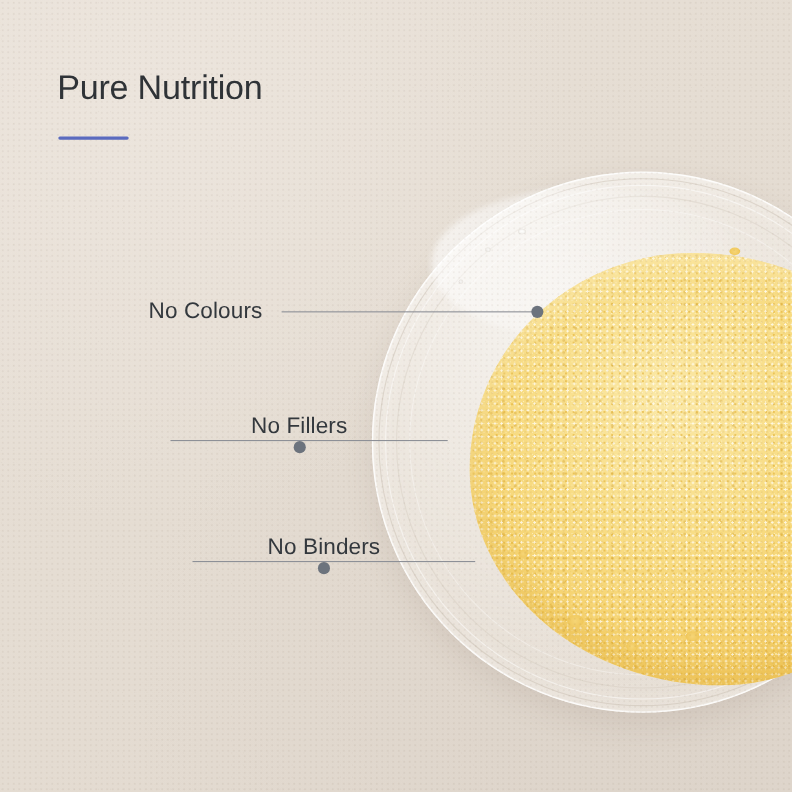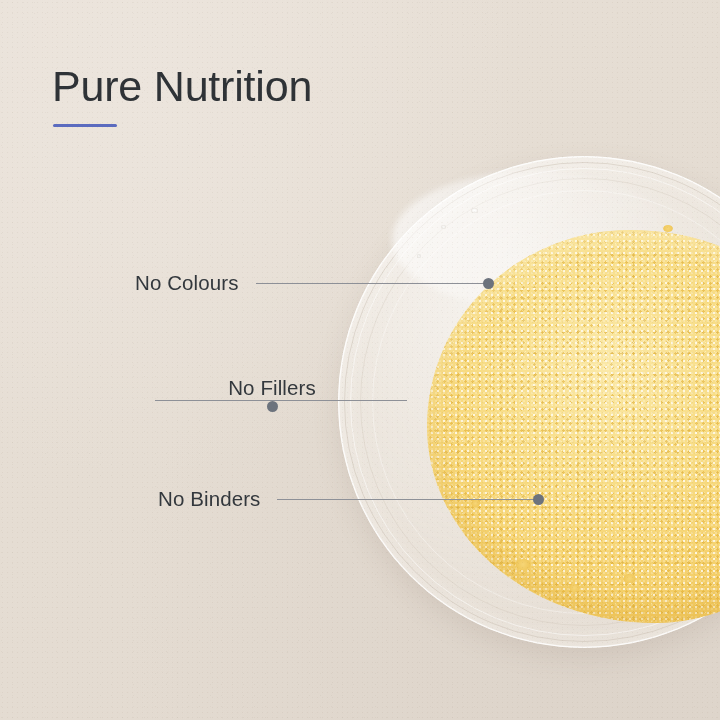--- a/index.html
+++ b/index.html
@@ -144,21 +144,21 @@
   .sc2 { left: 47%; top: 87%; width: 11px; height: 8px; }
   .sc3 { left: 58%; top: 85%; width: 13px; height: 9px; }
   .sc4 { left: 27%; top: 70%; width: 9px;  height: 7px; }
   .sc5 { left: 66%; top: 14%; width: 10px; height: 7px; }
 
   
   .title {
     position: absolute;
     left: 52px;
     top: 64px;
-    font-size: 43px;
+    font-size: 31px;
     line-height: 1.06;
     font-weight: 400;
     letter-spacing: -.2px;
     color: #2f3337;
     white-space: nowrap;
   }
 
   .title-rule {
     position: absolute;
     left: 53px;
@@ -196,21 +196,21 @@
   .callout-dot {
     width: 11px;
     height: 11px;
     border-radius: 50%;
     background: #6c737d;
     flex: 0 0 auto;
   }
 
   .c1 { left: 135px; top: 270px; }
   .c2 { left: 138px; top: 376px; flex-direction: column; }
-  .c3 { left: 158px; top: 486px; }
+  .c3 { left: 158px; top: 486px; flex-direction: column; }
 </style>
 </head>
 <body>
 
 <div class="stage">
 
   <div class="dish-wrap">
     <div class="dish"></div>
     <div class="dish-rim rim-a"></div>
     <div class="dish-rim rim-b"></div>

